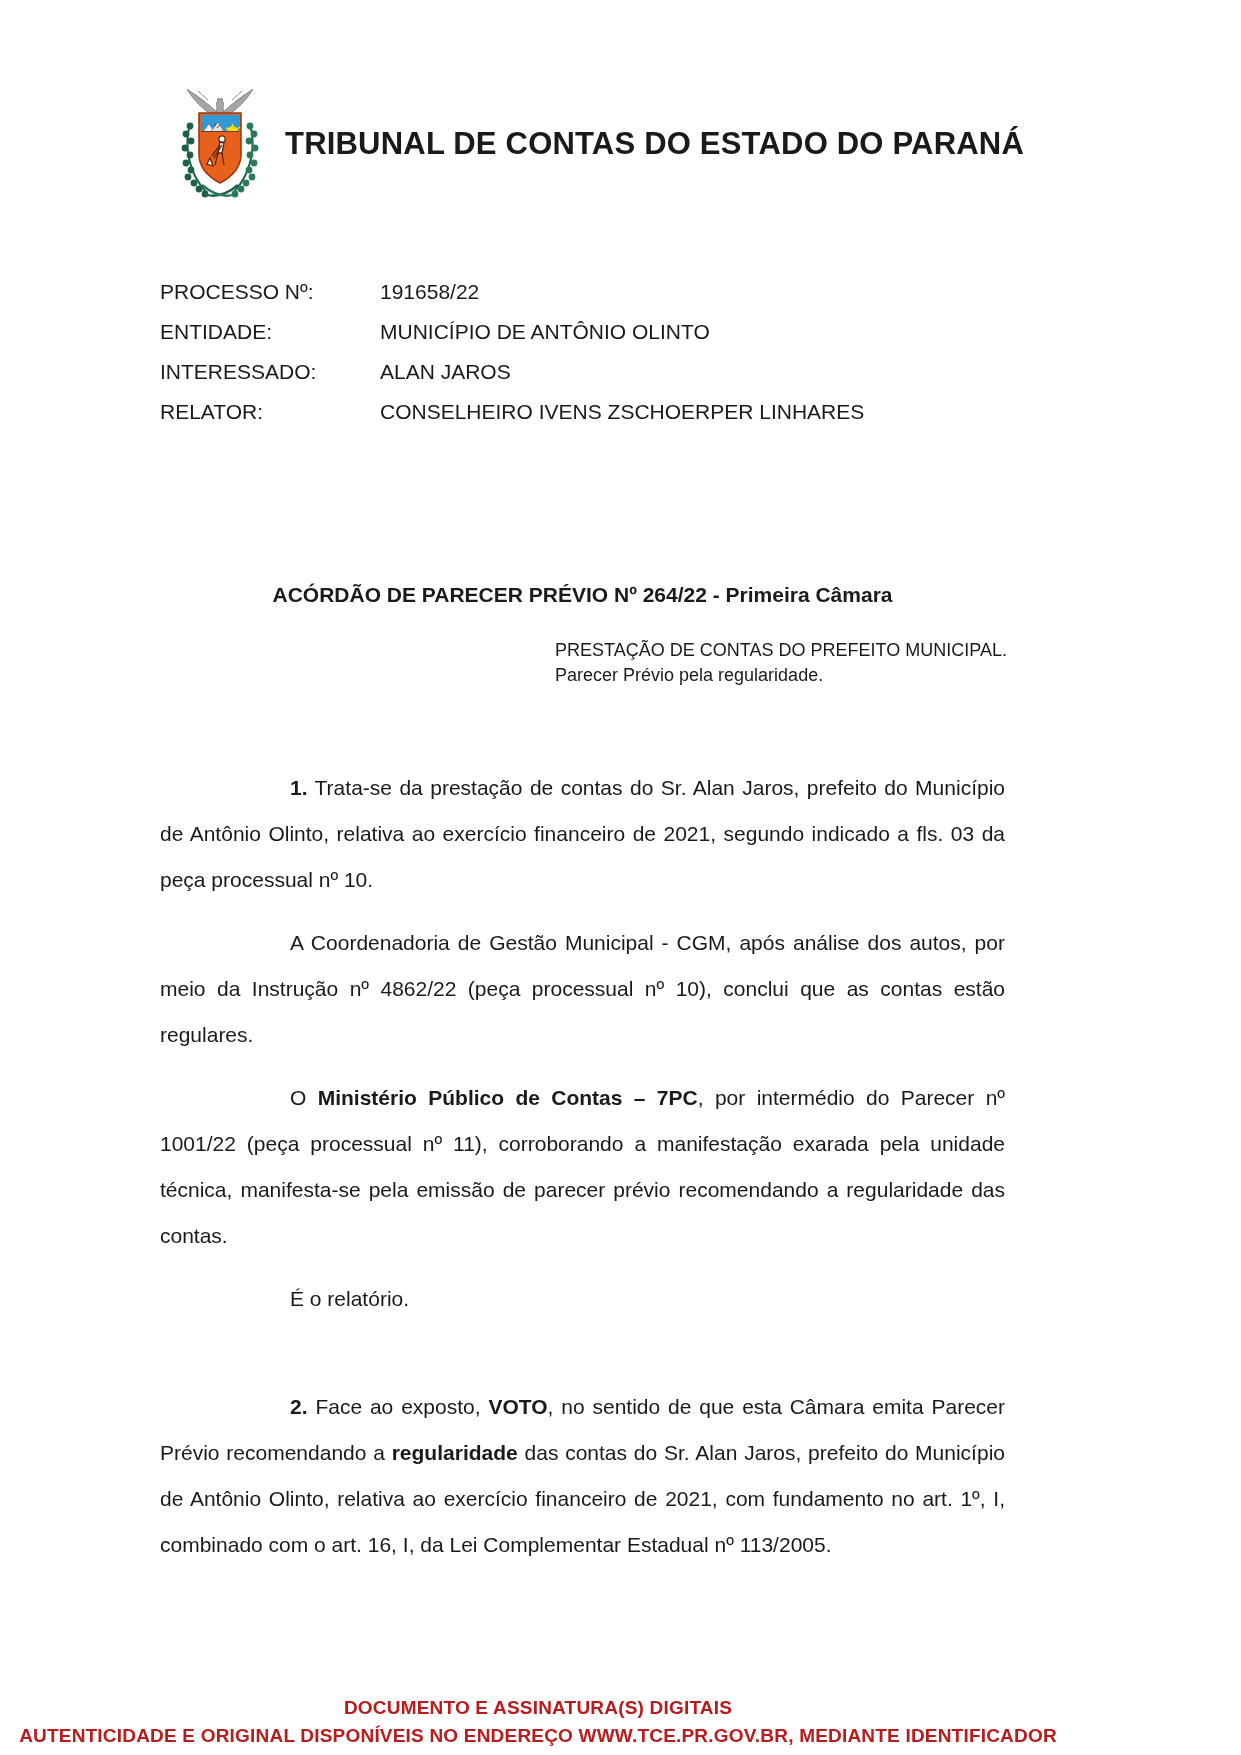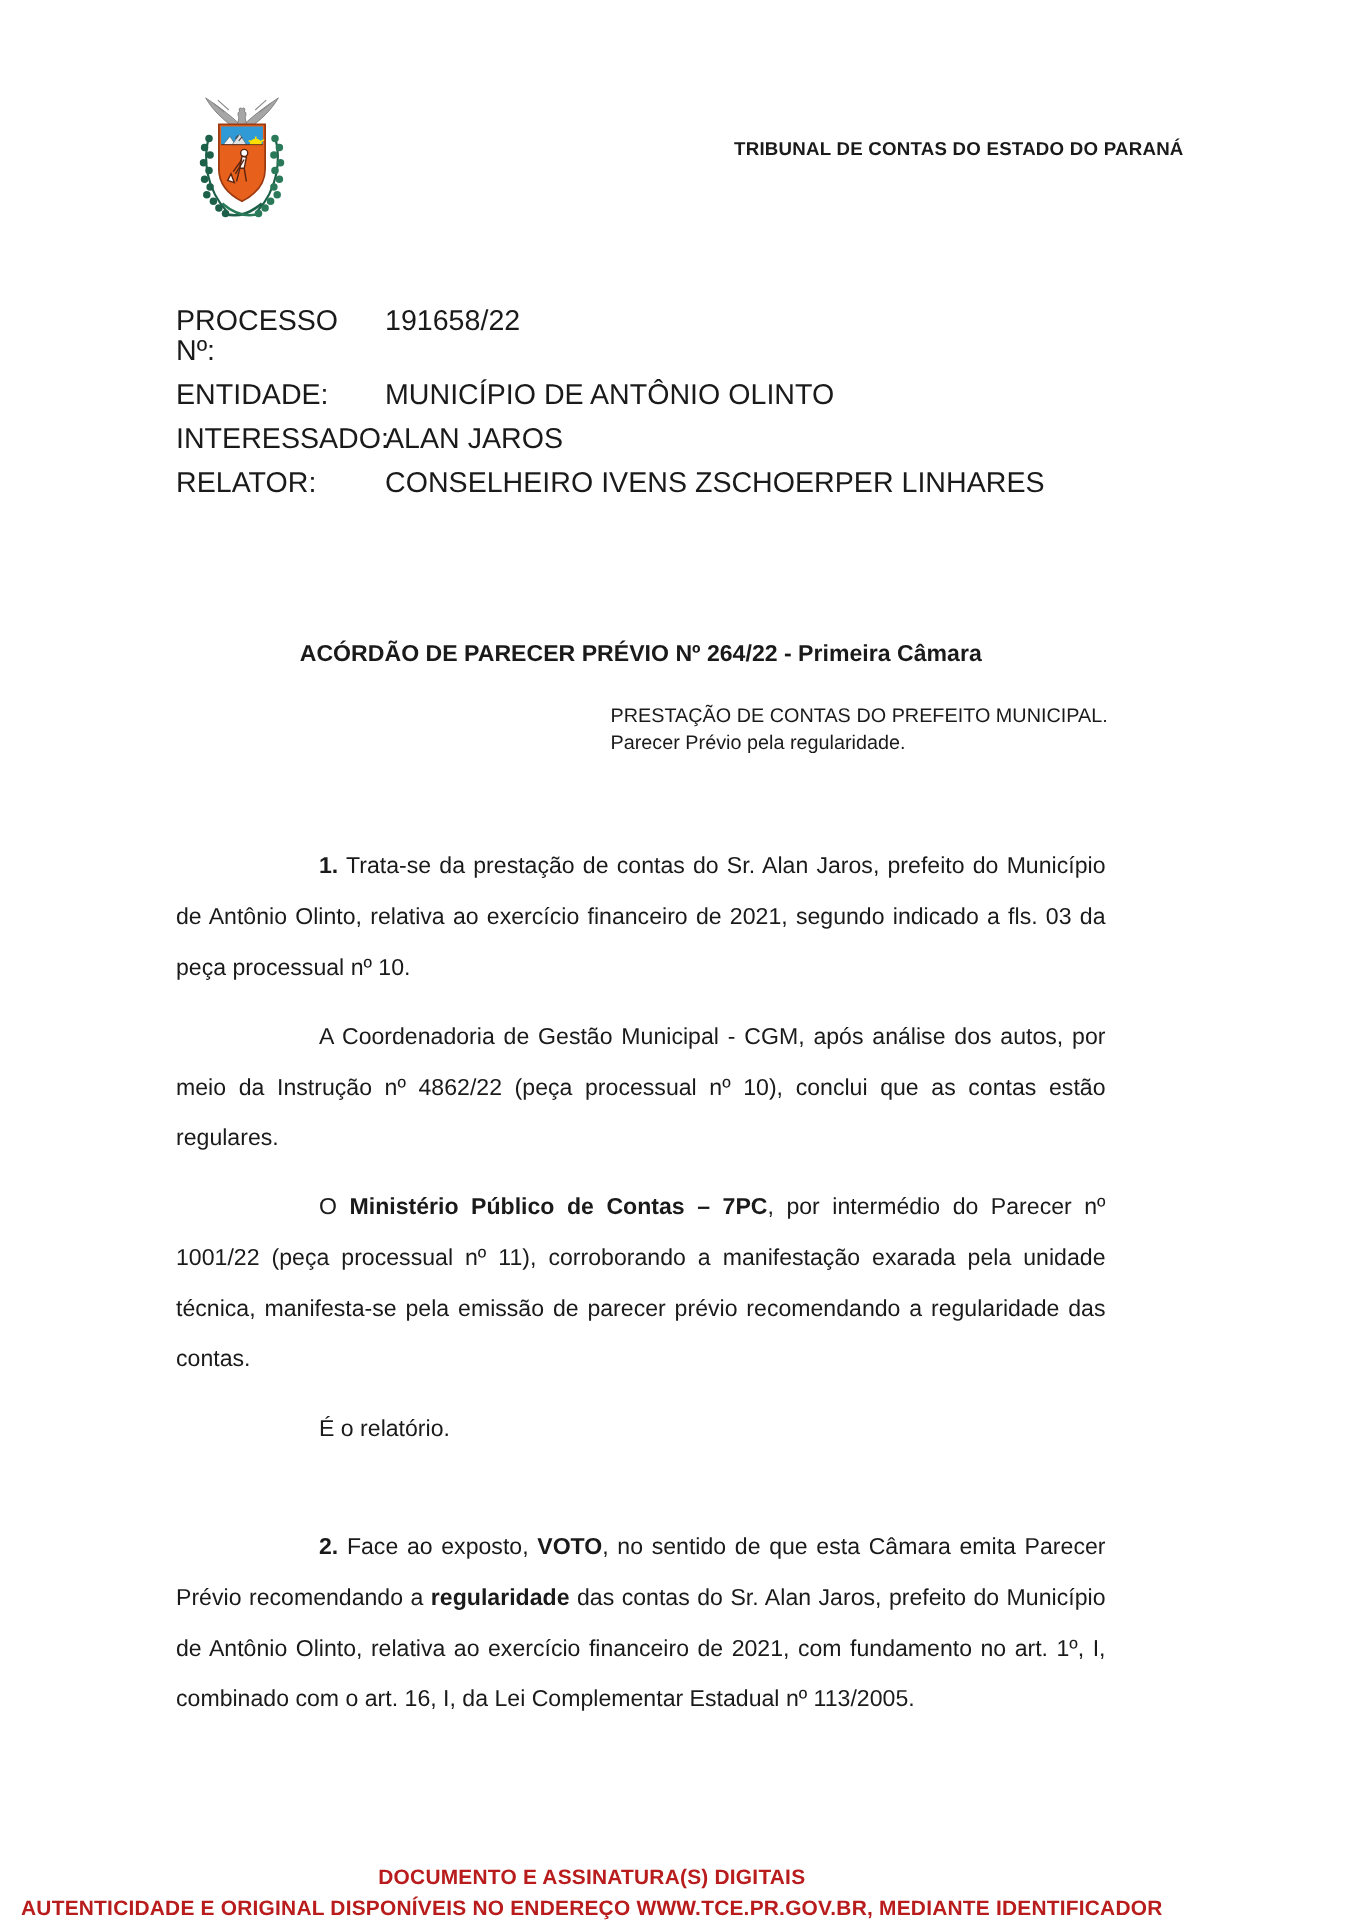--- a/index.html
+++ b/index.html
@@ -19,38 +19,38 @@
     left: 174px;
     top: 86px;
     width: 92px;
     height: 116px;
   }
   .header-title {
     position: absolute;
     left: 285px;
     right: 165px;
     top: 126px;
-    text-align: right;
-    font-size: 17px;
+    text-align: left;
+    font-size: 31px;
     font-weight: bold;
     letter-spacing: 0.2px;
     white-space: nowrap;
   }
 
   
   .metadata {
     position: absolute;
     left: 160px;
     top: 278px;
     width: 845px;
-    font-size: 26px;
+    font-size: 21px;
   }
   .meta-row { display: flex; margin-bottom: 13px; }
   .meta-label { width: 190px; flex: 0 0 190px; line-height: 27px; }
-  .meta-value { flex: 1; line-height: 27px; }
+  .meta-value { flex: 1; line-height: 27px; margin-left: 30px; }
 
   
   .acordao-title {
     position: absolute;
     left: 160px;
     top: 583px;
     width: 845px;
     text-align: center;
     font-size: 21px;
     font-weight: bold;

